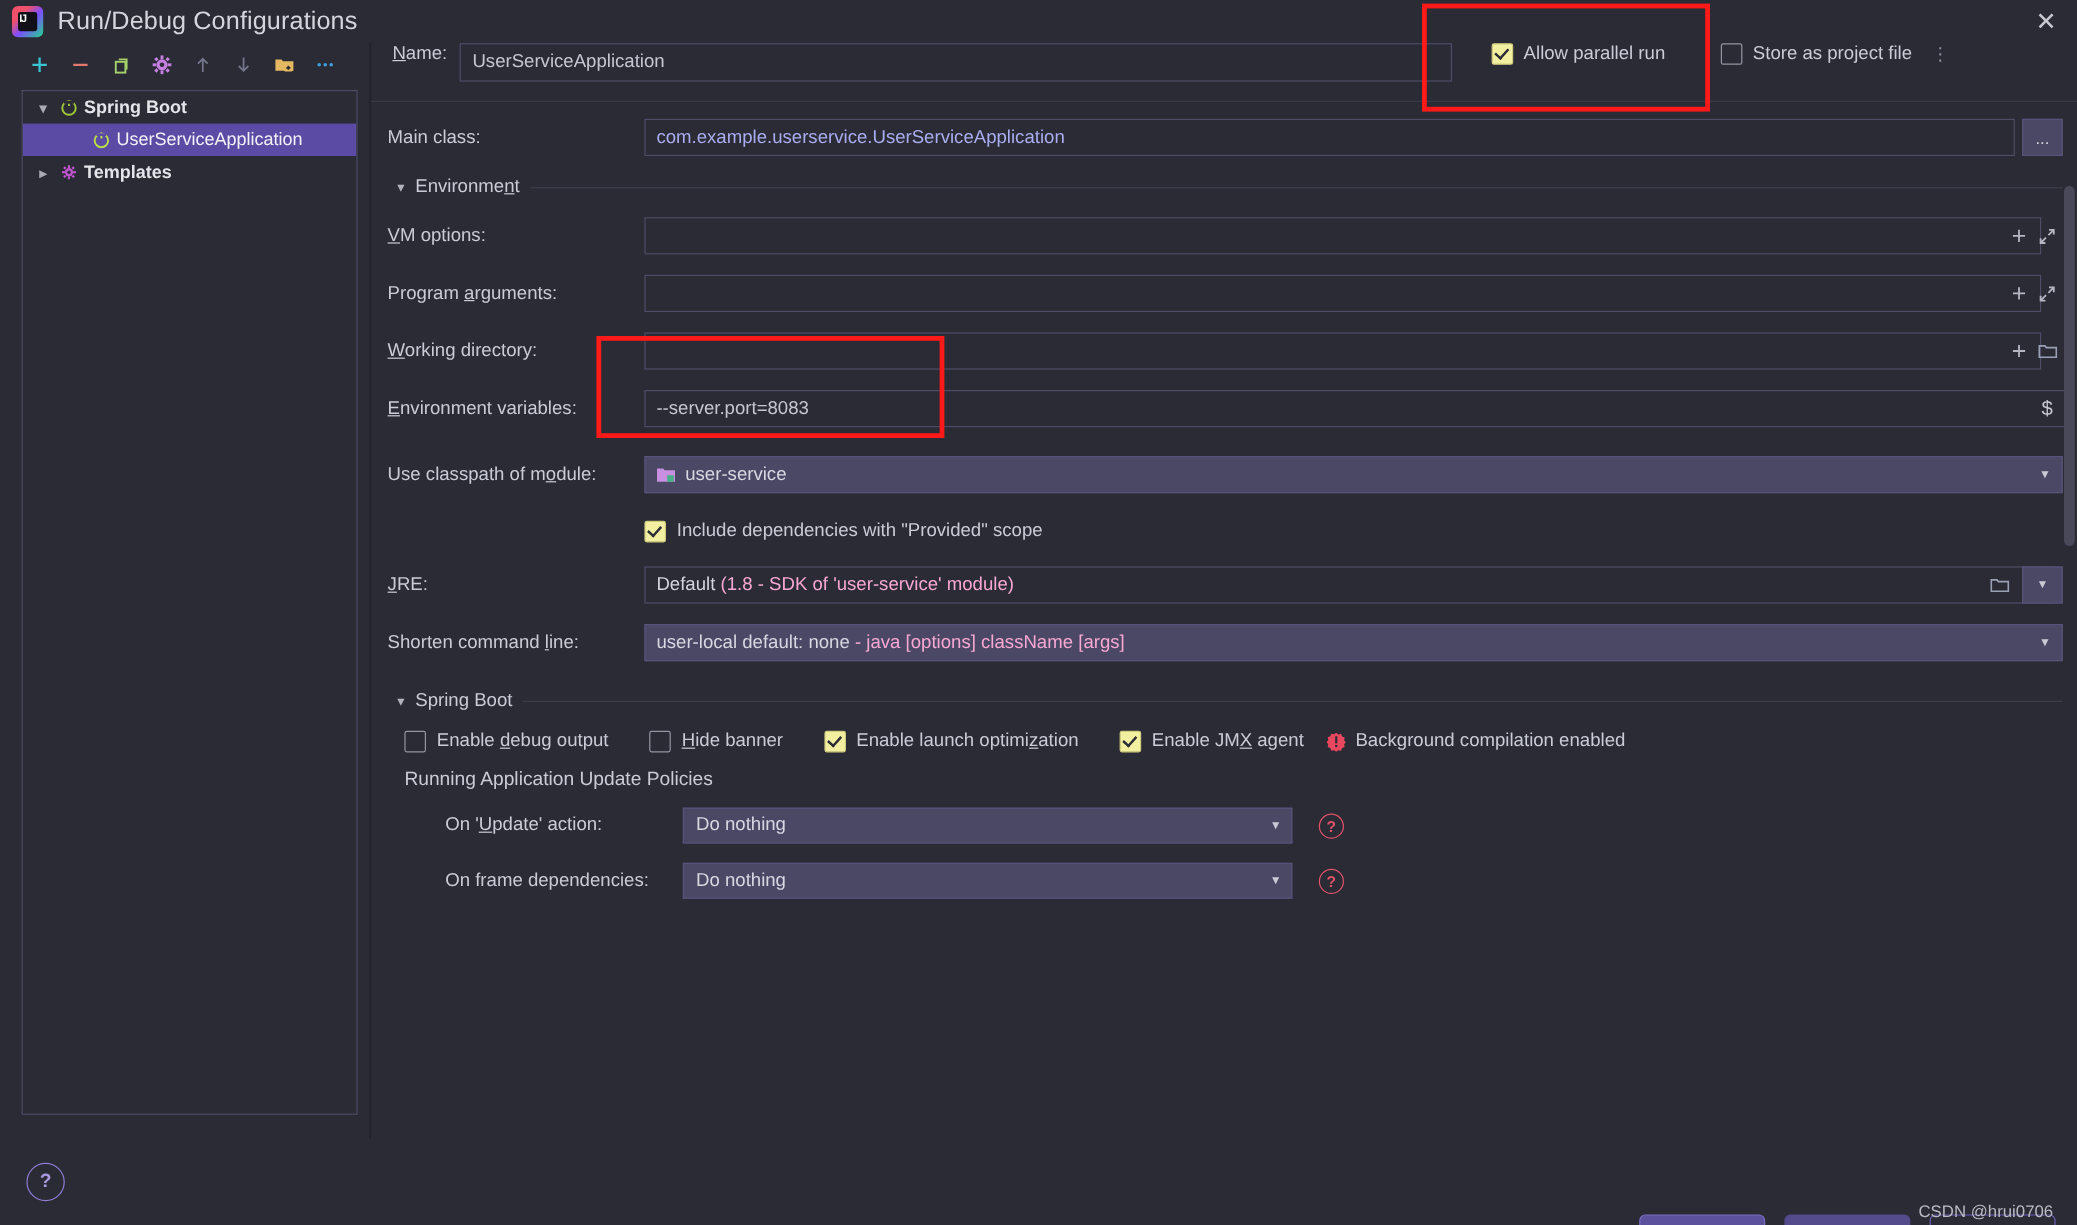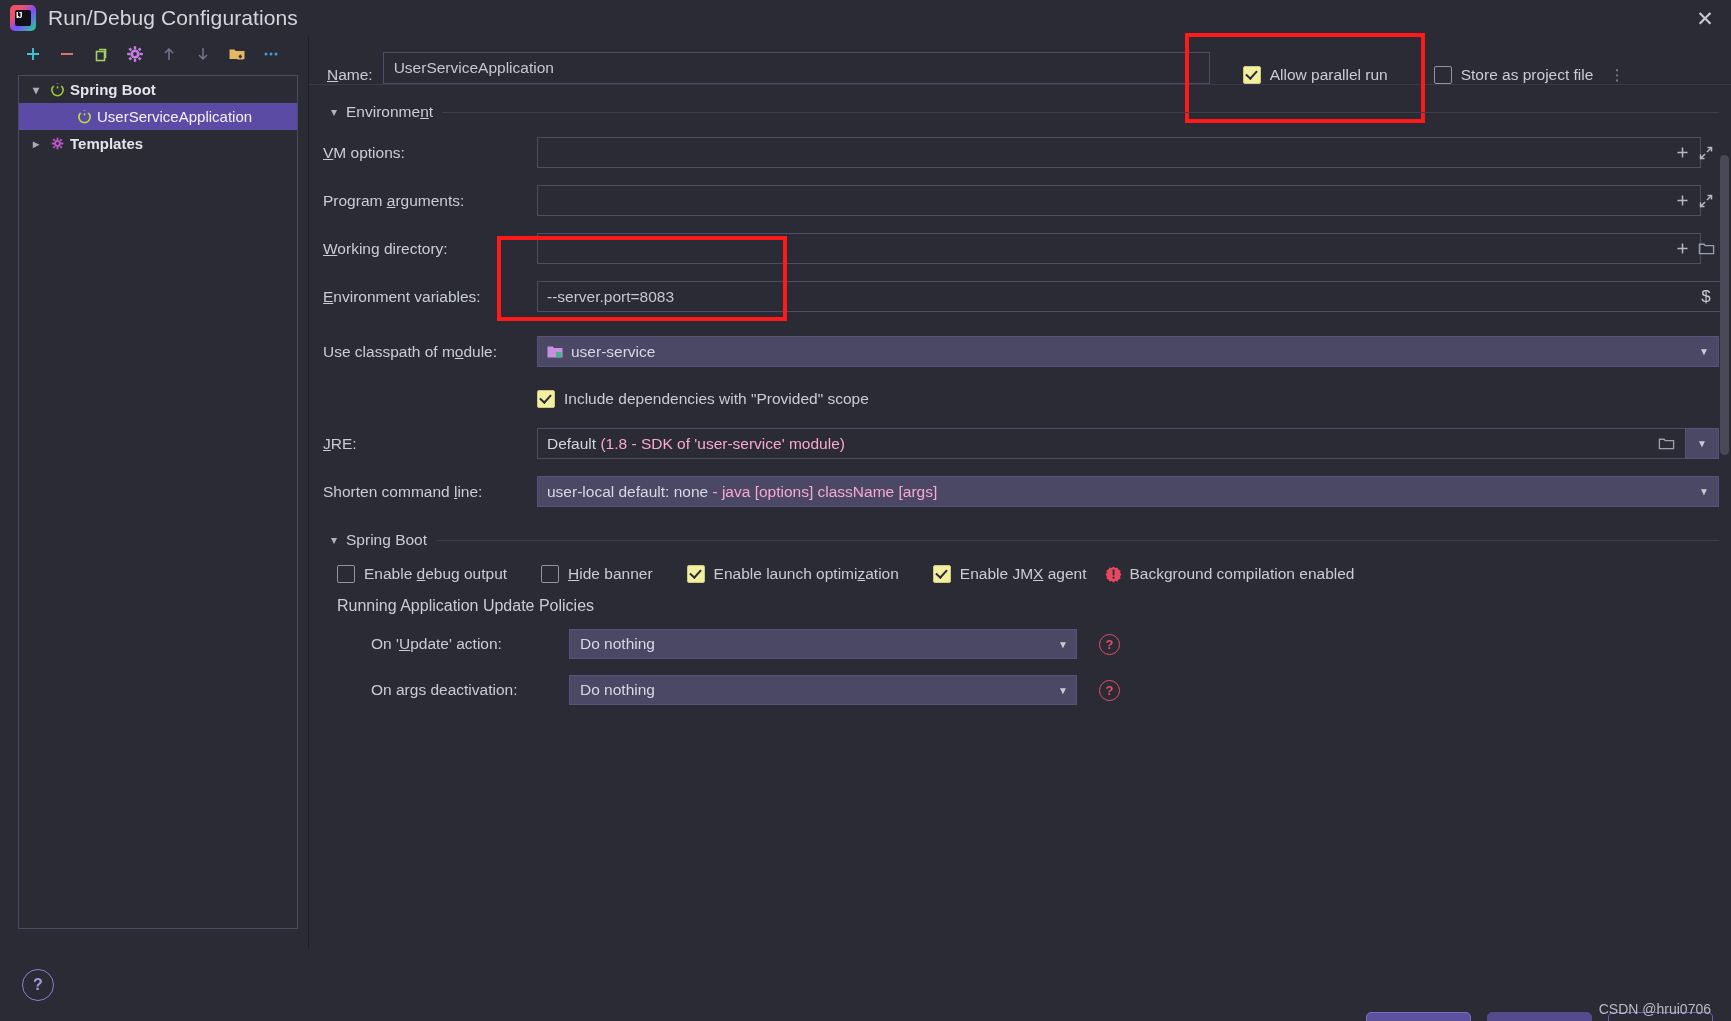--- a/index.html
+++ b/index.html
@@ -35,21 +35,21 @@
   .trow.sel{background:#5b4ba5;}
   .trow.bold{font-weight:bold;color:#e3e5ea;}
   .chev{width:18px;display:inline-block;text-align:center;color:#a9abb5;font-size:12px;}
   .power{display:inline-block;width:15px;height:15px;position:relative;flex:0 0 15px;}
   .power svg{display:block;}
   .tlabel{white-space:nowrap;}
 
   
   .rightpane{flex:1;min-width:0;display:flex;flex-direction:column;border-left:1px solid #1f1e28;position:relative;}
 
-  .namerow{height:48px;flex:0 0 48px;display:flex;align-items:flex-end;padding-left:18px;gap:10px;}
+  .namerow{height:48px;flex:0 0 48px;display:flex;align-items:flex-start;padding-left:18px;gap:10px;}
   .lbl{font-size:15.5px;color:#c9ccd6;white-space:nowrap;}
   .u{text-decoration:underline;}
   .namefield{height:30px;flex:0 0 805px;background:#2b2b35;border:1px solid #4e4d66;display:flex;align-items:center;padding:0 10px;font-size:15.5px;color:#c4c7d1;}
   .parallel-wrap{position:relative;margin-left:23px;display:flex;align-items:center;}
   .redbox{position:absolute;border:4px solid #ff1a1a;pointer-events:none;}
 
   .cb{width:16px;height:16px;flex:0 0 16px;border-radius:2px;display:inline-block;position:relative;}
   .cb.off{border:1.6px solid #9295a1;background:transparent;}
   .cb.on{background:#f2efa0;border:1px solid #cfcb7e;}
   .cb.on::after{content:"";position:absolute;left:4px;top:1px;width:5px;height:9px;border:solid #2b2b35;border-width:0 2.2px 2.2px 0;transform:rotate(42deg);}
@@ -252,20 +252,29 @@
           <span class="cb off"></span>
           <span>Store as project file</span>
         </div>
         <div class="dots-v" style="margin-left:6px">⋮</div>
       </div>
 
       <div class="tabsep"></div>
 
       <div class="form">
 
+        <div class="row">
+          <span class="lbl">Main class:</span>
+          <div class="field">
+            <span class="fieldtxt">com.example.userservice.UserServiceApplication</span>
+          </div>
+          <div class="btnsq">
+              <span>...</span>
+            </div>
+        </div>
 
         <div class="section">
           <span class="scaret">▾</span>
           <span class="stxt">Environme<span class="u">n</span>t</span>
           <span class="sline"></span>
         </div>
 
         <div class="row">
           <span class="lbl"><span class="u">V</span>M options:</span>
           <div class="field plain">
@@ -416,21 +425,21 @@
         <div class="policyrow">
           <span class="plbl">On '<span class="u">U</span>pdate' action:</span>
           <div class="policycombo">
             <span>Do nothing</span>
             <span class="dd-arrow">▼</span>
           </div>
           <div class="help-ic">?</div>
         </div>
 
         <div class="policyrow" style="margin-bottom:0">
-          <span class="plbl">On args deactivation:</span>
+          <span class="plbl">On frame dependencies:</span>
           <div class="policycombo">
             <span>Do nothing</span>
             <span class="dd-arrow">▼</span>
           </div>
           <div class="help-ic">?</div>
         </div>
 
         <div class="scrollbar">
           <div class="scrollthumb"></div>
         </div>

